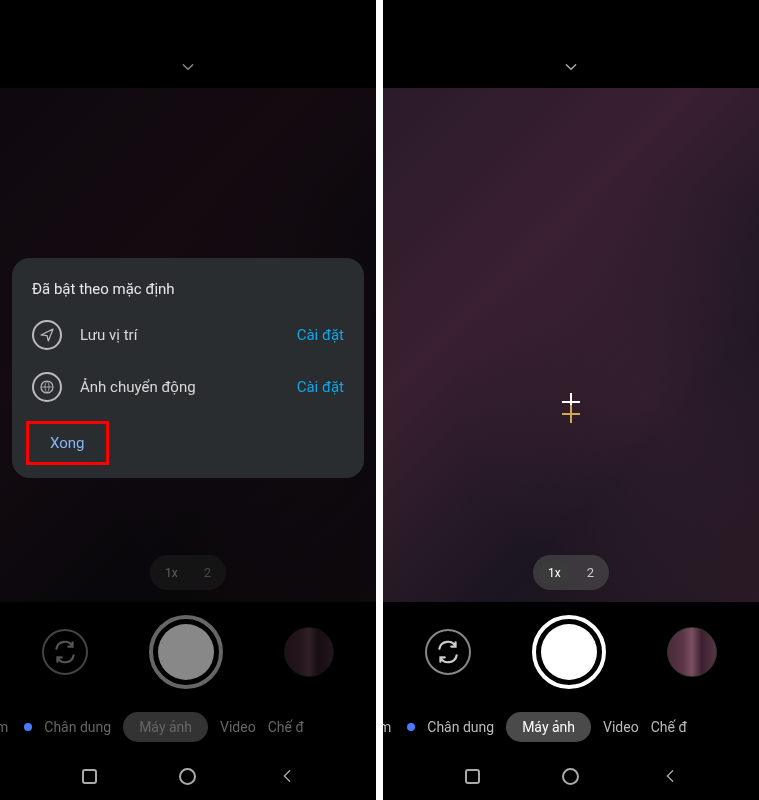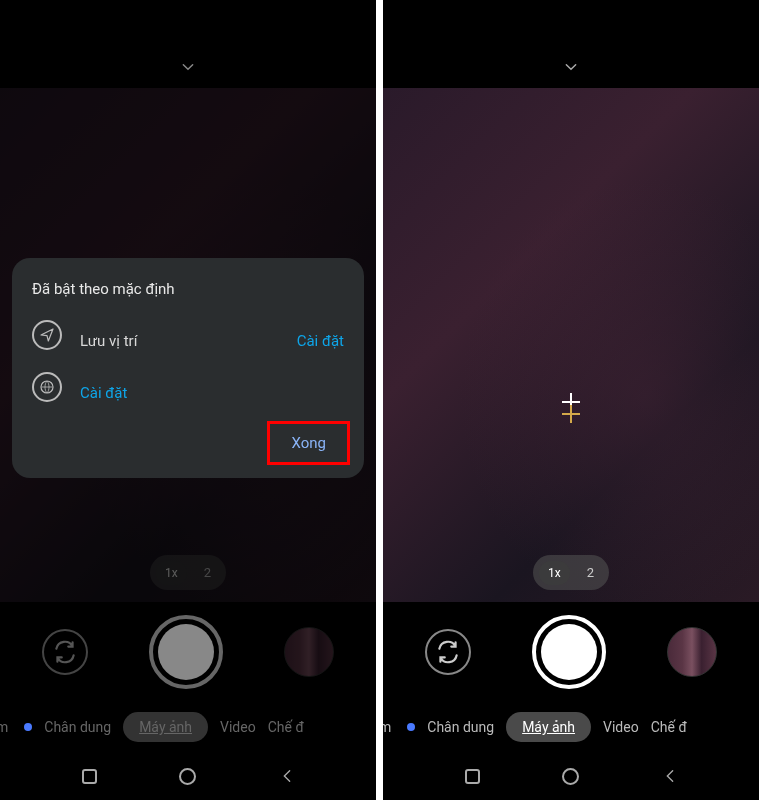--- a/index.html
+++ b/index.html
@@ -58,21 +58,21 @@
       color: #e0e0e0;
       z-index: 10;
     }
     .dialog-title {
       font-size: 15px;
       margin-bottom: 22px;
       color: #e8e8e8;
     }
     .dialog-row {
       display: flex;
-      align-items: flex-end;
+      align-items: center;
       margin-bottom: 22px;
     }
     .dialog-icon {
       width: 30px;
       height: 30px;
       border: 2px solid #bbb;
       border-radius: 50%;
       display: flex;
       align-items: center;
       justify-content: center;
@@ -85,21 +85,21 @@
       font-size: 15px;
       color: #d8d8d8;
     }
     .dialog-action {
       color: #0ea5e9;
       font-size: 15px;
       cursor: pointer;
     }
     .dialog-footer {
       display: flex;
-      justify-content: flex-end;
+      justify-content: flex-start;
       margin-top: 4px;
     }
     .done-button {
       color: #8ab4f8;
       font-size: 15px;
       padding: 10px 18px;
       cursor: pointer;
       position: relative;
     }
     .highlight-box {
@@ -246,21 +246,20 @@
       font-size: 14px;
       white-space: nowrap;
       cursor: pointer;
       flex-shrink: 0;
     }
     .mode-item.active {
       background: #4a4a4a;
       color: #fff;
       padding: 7px 16px;
       border-radius: 18px;
-      text-decoration: underline;
     }
     .mode-item.partial-left {
       margin-left: -8px;
     }
     .phone.left .modes-bar .mode-item,
     .phone.left .modes-bar .mode-item.active {
       color: #666;
     }
     .phone.left .modes-bar .mode-item.active { background: #333; }
     .phone.left .switch-camera { border-color: #444; }
@@ -323,20 +322,21 @@
       <span class="dialog-label">Lưu vị trí</span>
       <span class="dialog-action">Cài đặt</span>
     </div>
     <div class="dialog-row">
       <span class="dialog-icon">
         <svg viewBox="0 0 24 24">
             <circle cx="12" cy="12" r="9" stroke="#bbb" stroke-width="1.8" fill="none"></circle>
             <path d="M4 12 H20 M12 3 C8 7 8 17 12 21 M12 3 C16 7 16 17 12 21" stroke="#bbb" stroke-width="1.2" fill="none"></path>
           </svg>
       </span>
+      <span class="dialog-label">Ảnh chuyển động</span>
       <span class="dialog-action">Cài đặt</span>
     </div>
     <div class="dialog-footer">
       <span class="done-button">
         <span>Xong</span>
         <span class="highlight-box"></span>
       </span>
     </div>
   </div>
   <div class="controls-bar">

